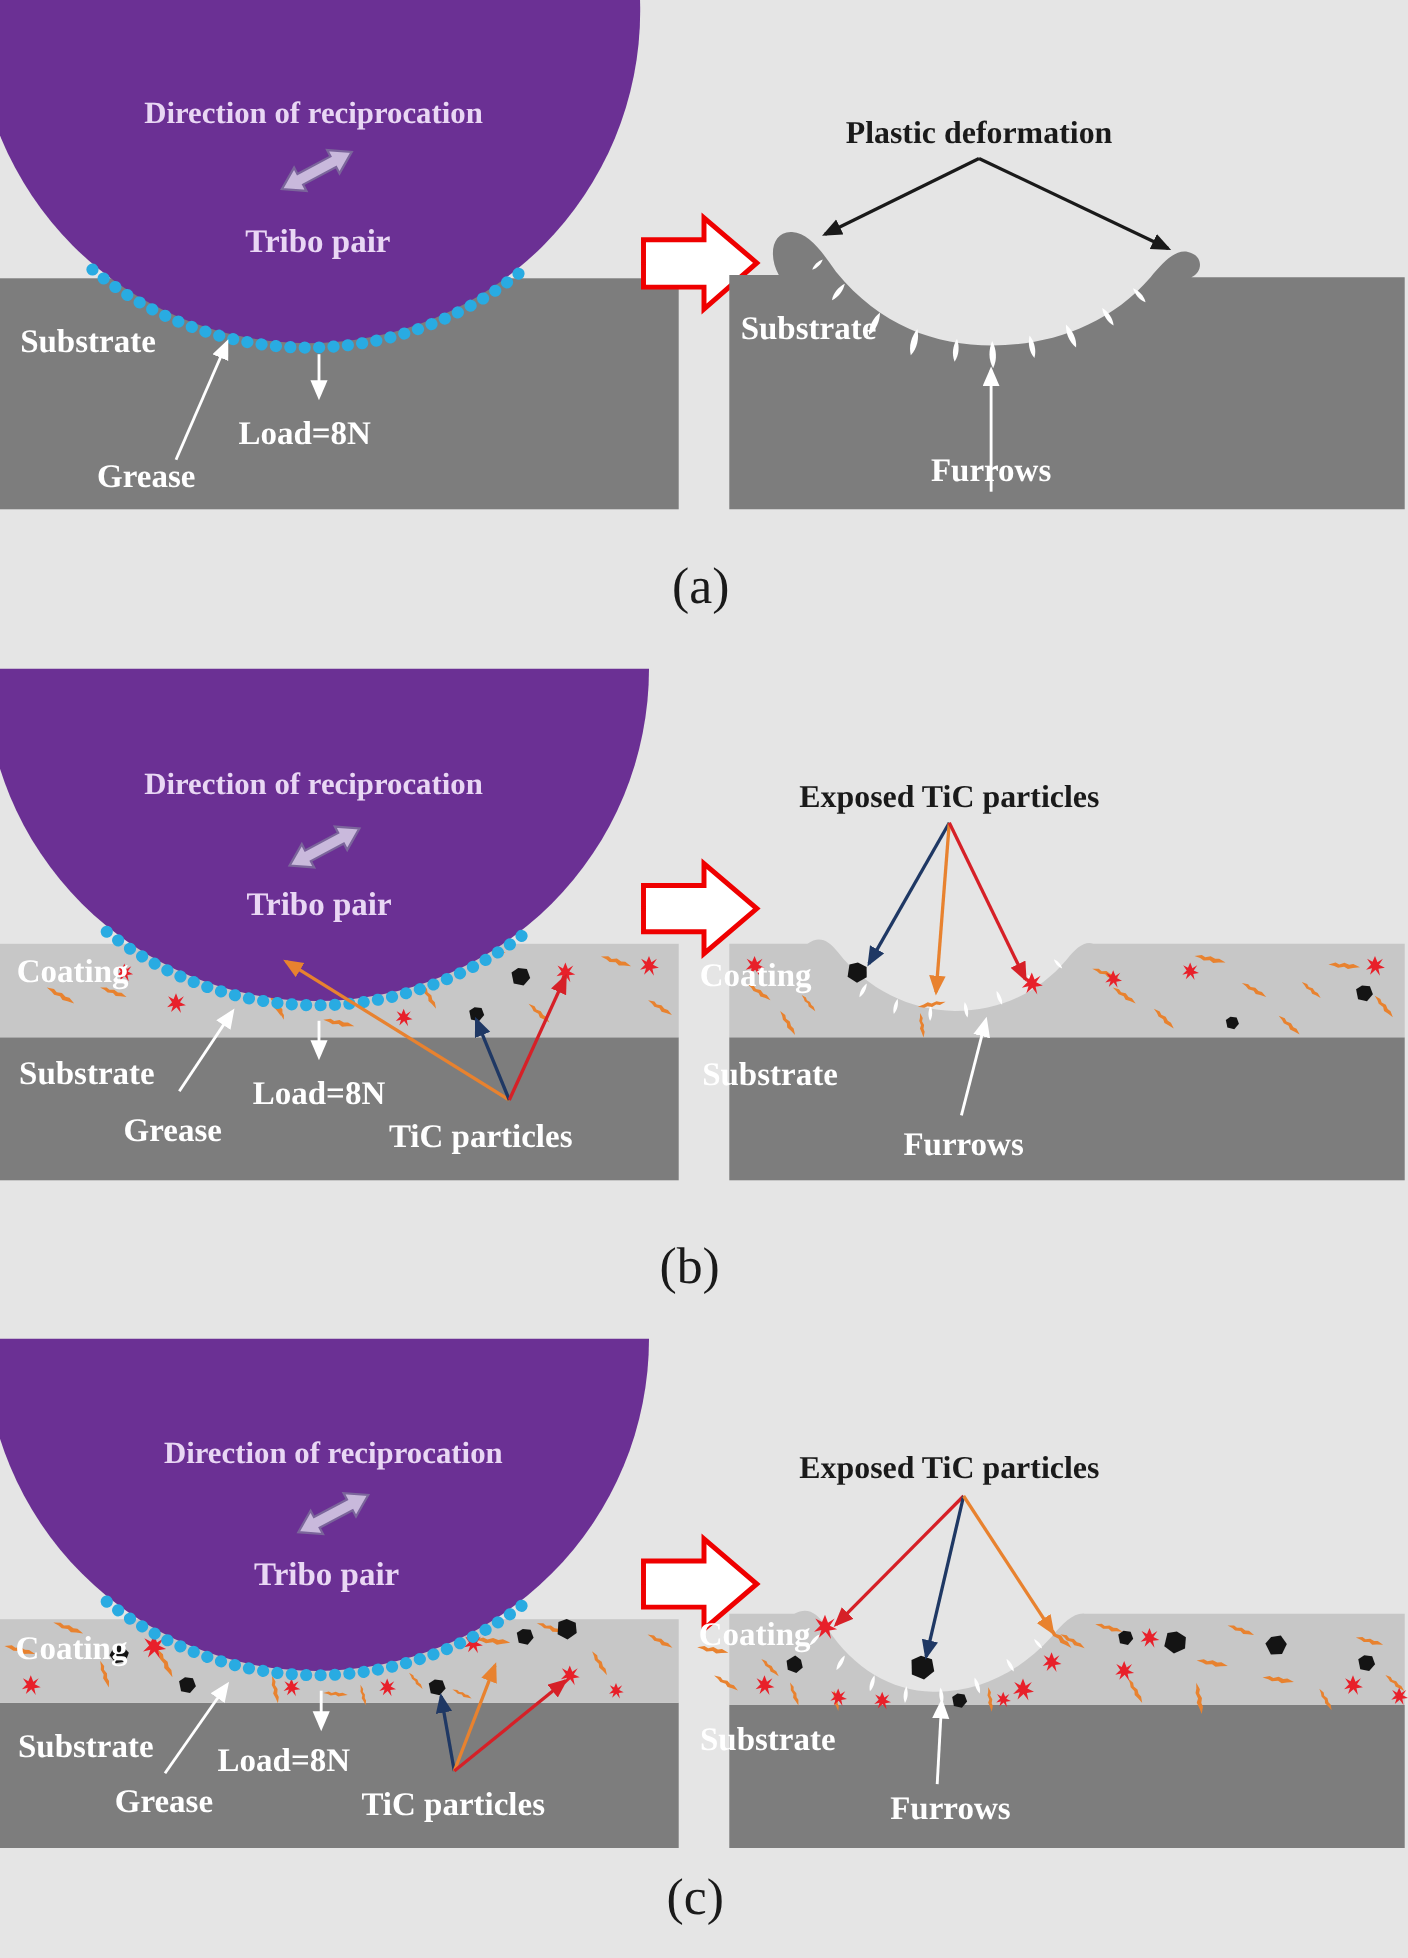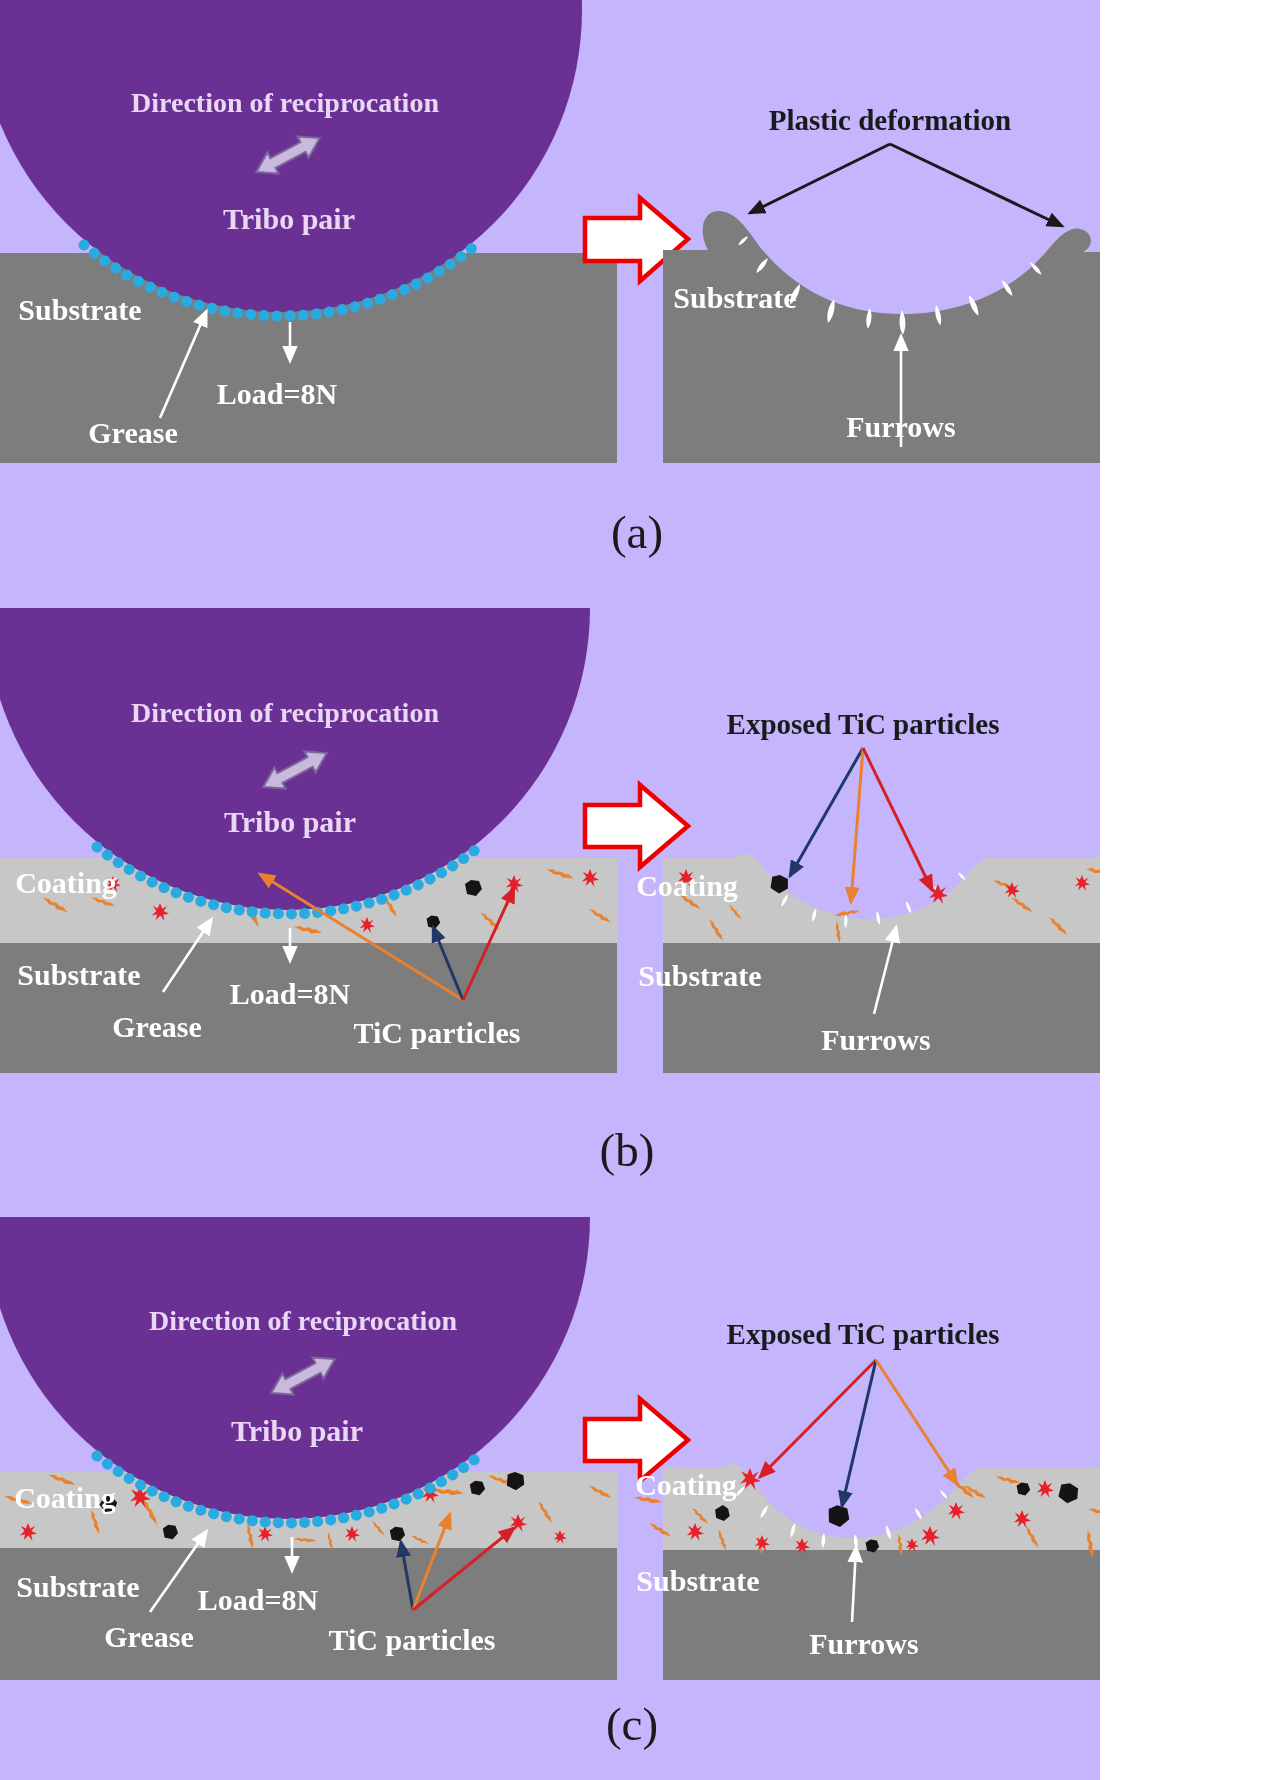--- a/index.html
+++ b/index.html
@@ -1,16 +1,16 @@
 <!DOCTYPE html>
 <html><head>
 <meta charset="utf-8">
 <style>
   html,body{margin:0;padding:0;background:#ffffff;}
-  .stage{position:relative;width:1100px;height:1780px;background:#c4b5fd;overflow:hidden;
+  .stage{position:relative;width:1280px;height:1780px;background:#e5e5e5;overflow:hidden;
          font-family:"Liberation Serif","DejaVu Serif",serif;}
   svg{display:block;}
   
   .ball{fill:#6B3094;}
   .sub{fill:#7D7D7D;}
   .coat{fill:#C7C7C7;}
   .dots{fill:none;stroke:#29ABE2;stroke-width:11;stroke-linecap:round;stroke-dasharray:0.1 13;}
   
   .p-orange{fill:#E8822F;}
   .p-red{fill:#E8202A;}

